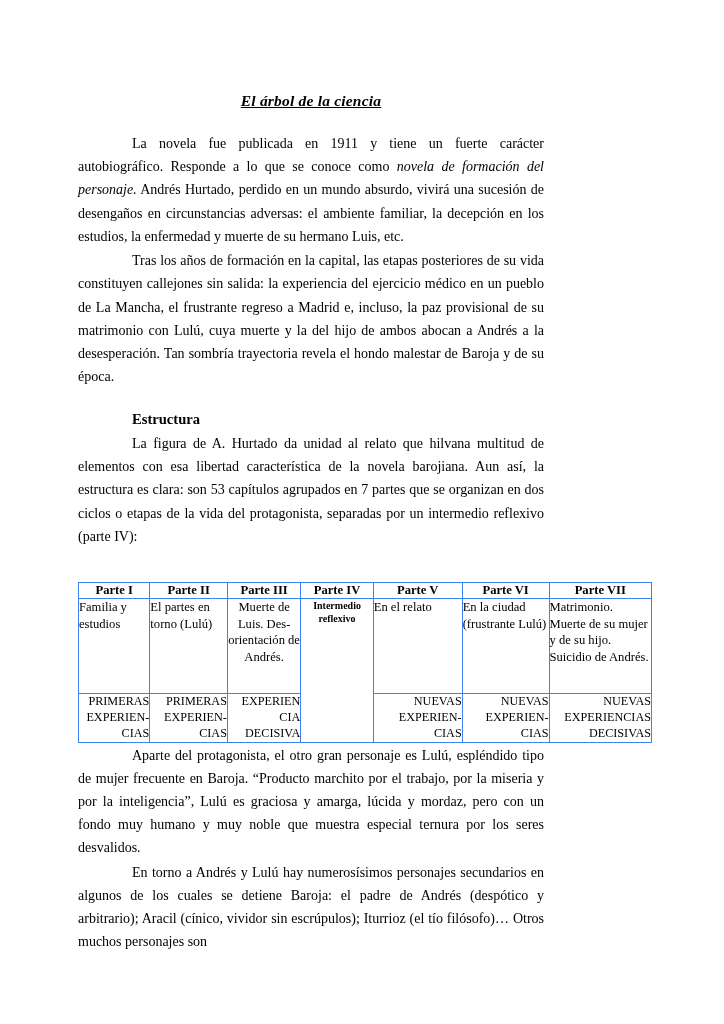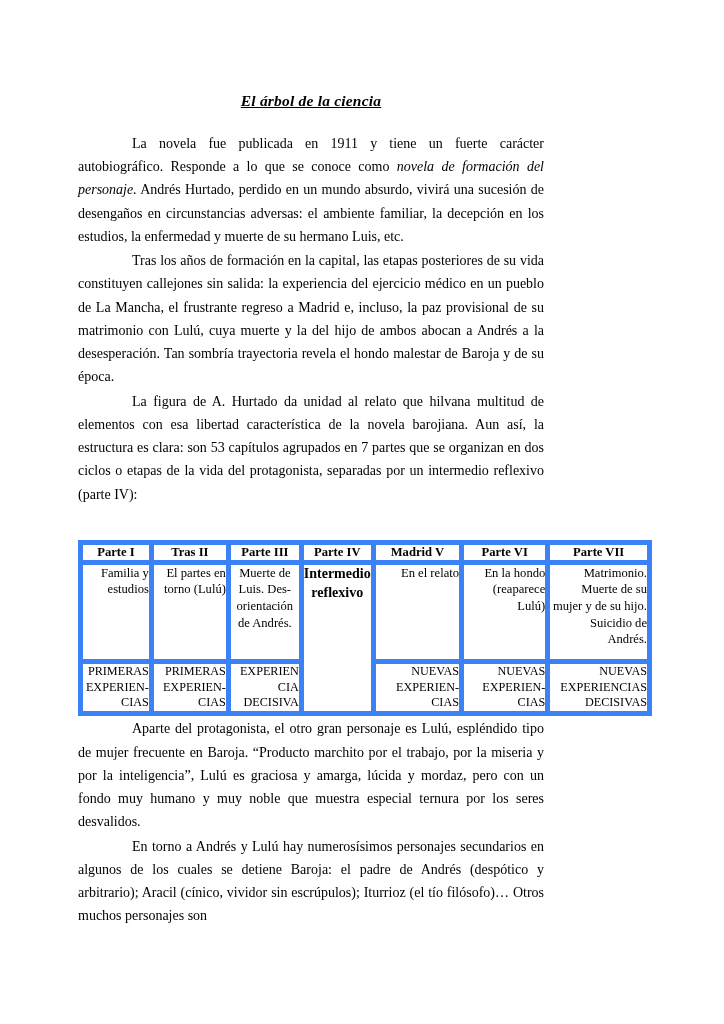--- a/index.html
+++ b/index.html
@@ -59,44 +59,44 @@
     margin-top: 34px;
     margin-left: 0px;
   }
   table.structure-table {
     border-collapse: collapse;
     width: 574px;
     table-layout: fixed;
   }
   table.structure-table td,
   table.structure-table th {
-    border: 5px solid #3b82f6;
+    border: 1px solid #3b82f6;
     vertical-align: top;
     padding: 0;
   }
   th.part-head {
     font-size: 12.6px;
     font-weight: bold;
     text-align: center;
     padding: 3px 2px 4px 2px;
     line-height: 1.15;
     height: 15px;
   }
   td.desc-cell {
     font-size: 12.6px;
     line-height: 1.32;
-    text-align: right;
+    text-align: left;
     padding: 10px 6px 6px 6px;
     height: 94px;
   }
   td.desc-cell.left-align {
     text-align: center;
   }
   td.intermedio-cell {
-    font-size: 14px;
+    font-size: 10px;
     font-weight: bold;
     text-align: center;
     vertical-align: middle;
     line-height: 1.35;
     padding: 4px 4px;
   }
   td.caps-cell {
     font-size: 12.2px;
     line-height: 1.3;
     text-align: right;
@@ -118,53 +118,54 @@
 <body>
 
 <div class="page">
 
   <h1 class="doc-title">El árbol de la ciencia</h1>
 
   <p class="body-par first"><span>La novela fue publicada en 1911 y tiene un fuerte carácter autobiográfico. Responde a lo que se conoce como </span><span class="italic-run">novela de formación del personaje.</span><span> Andrés Hurtado, perdido en un mundo absurdo, vivirá una sucesión de desengaños en circunstancias adversas: el ambiente familiar, la decepción en los estudios, la enfermedad y muerte de su hermano Luis, etc.</span></p>
 
   <p class="body-par">Tras los años de formación en la capital, las etapas posteriores de su vida constituyen callejones sin salida: la experiencia del ejercicio médico en un pueblo de La Mancha, el frustrante regreso a Madrid e, incluso, la paz provisional de su matrimonio con Lulú, cuya muerte y la del hijo de ambos abocan a Andrés a la desesperación. Tan sombría trayectoria revela el hondo malestar de Baroja y de su época.</p>
 
+  <h2 class="section-heading">Estructura</h2>
 
   <p class="body-par">La figura de A. Hurtado da unidad al relato que hilvana multitud de elementos con esa libertad característica de la novela barojiana. Aun así, la estructura es clara: son 53 capítulos agrupados en 7 partes que se organizan en dos ciclos o etapas de la vida del protagonista, separadas por un intermedio reflexivo (parte IV):</p>
 
   <div class="table-wrap">
     <table class="structure-table">
       <colgroup>
         <col class="c1">
           <col class="c2">
           <col class="c3">
           <col class="c4">
           <col class="c5">
           <col class="c6">
           <col class="c7">
       </colgroup>
       <thead>
         <tr>
           <th class="part-head">Parte I</th>
-          <th class="part-head">Tras II</th>
+          <th class="part-head">Parte II</th>
           <th class="part-head">Parte III</th>
           <th class="part-head">Parte IV</th>
-          <th class="part-head">Madrid V</th>
+          <th class="part-head">Parte V</th>
           <th class="part-head">Parte VI</th>
           <th class="part-head">Parte VII</th>
         </tr>
       </thead>
       <tbody>
         <tr>
           <td class="desc-cell">Familia y estudios</td>
           <td class="desc-cell">El partes en torno (Lulú)</td>
           <td class="desc-cell left-align">Muerte de Luis. Des-orientación de Andrés.</td>
           <td class="intermedio-cell" rowspan="2">Intermedio reflexivo</td>
           <td class="desc-cell">En el relato</td>
-          <td class="desc-cell">En la hondo (reaparece Lulú)</td>
+          <td class="desc-cell">En la ciudad (frustrante Lulú)</td>
           <td class="desc-cell">Matrimonio. Muerte de su mujer y de su hijo. Suicidio de Andrés.</td>
         </tr>
         <tr>
           <td class="caps-cell">PRIMERAS EXPERIEN-CIAS</td>
           <td class="caps-cell">PRIMERAS EXPERIEN-CIAS</td>
           <td class="caps-cell">EXPERIEN CIA DECISIVA</td>
           <td class="caps-cell">NUEVAS EXPERIEN-CIAS</td>
           <td class="caps-cell">NUEVAS EXPERIEN-CIAS</td>
           <td class="caps-cell">NUEVAS EXPERIENCIAS DECISIVAS</td>
         </tr>

